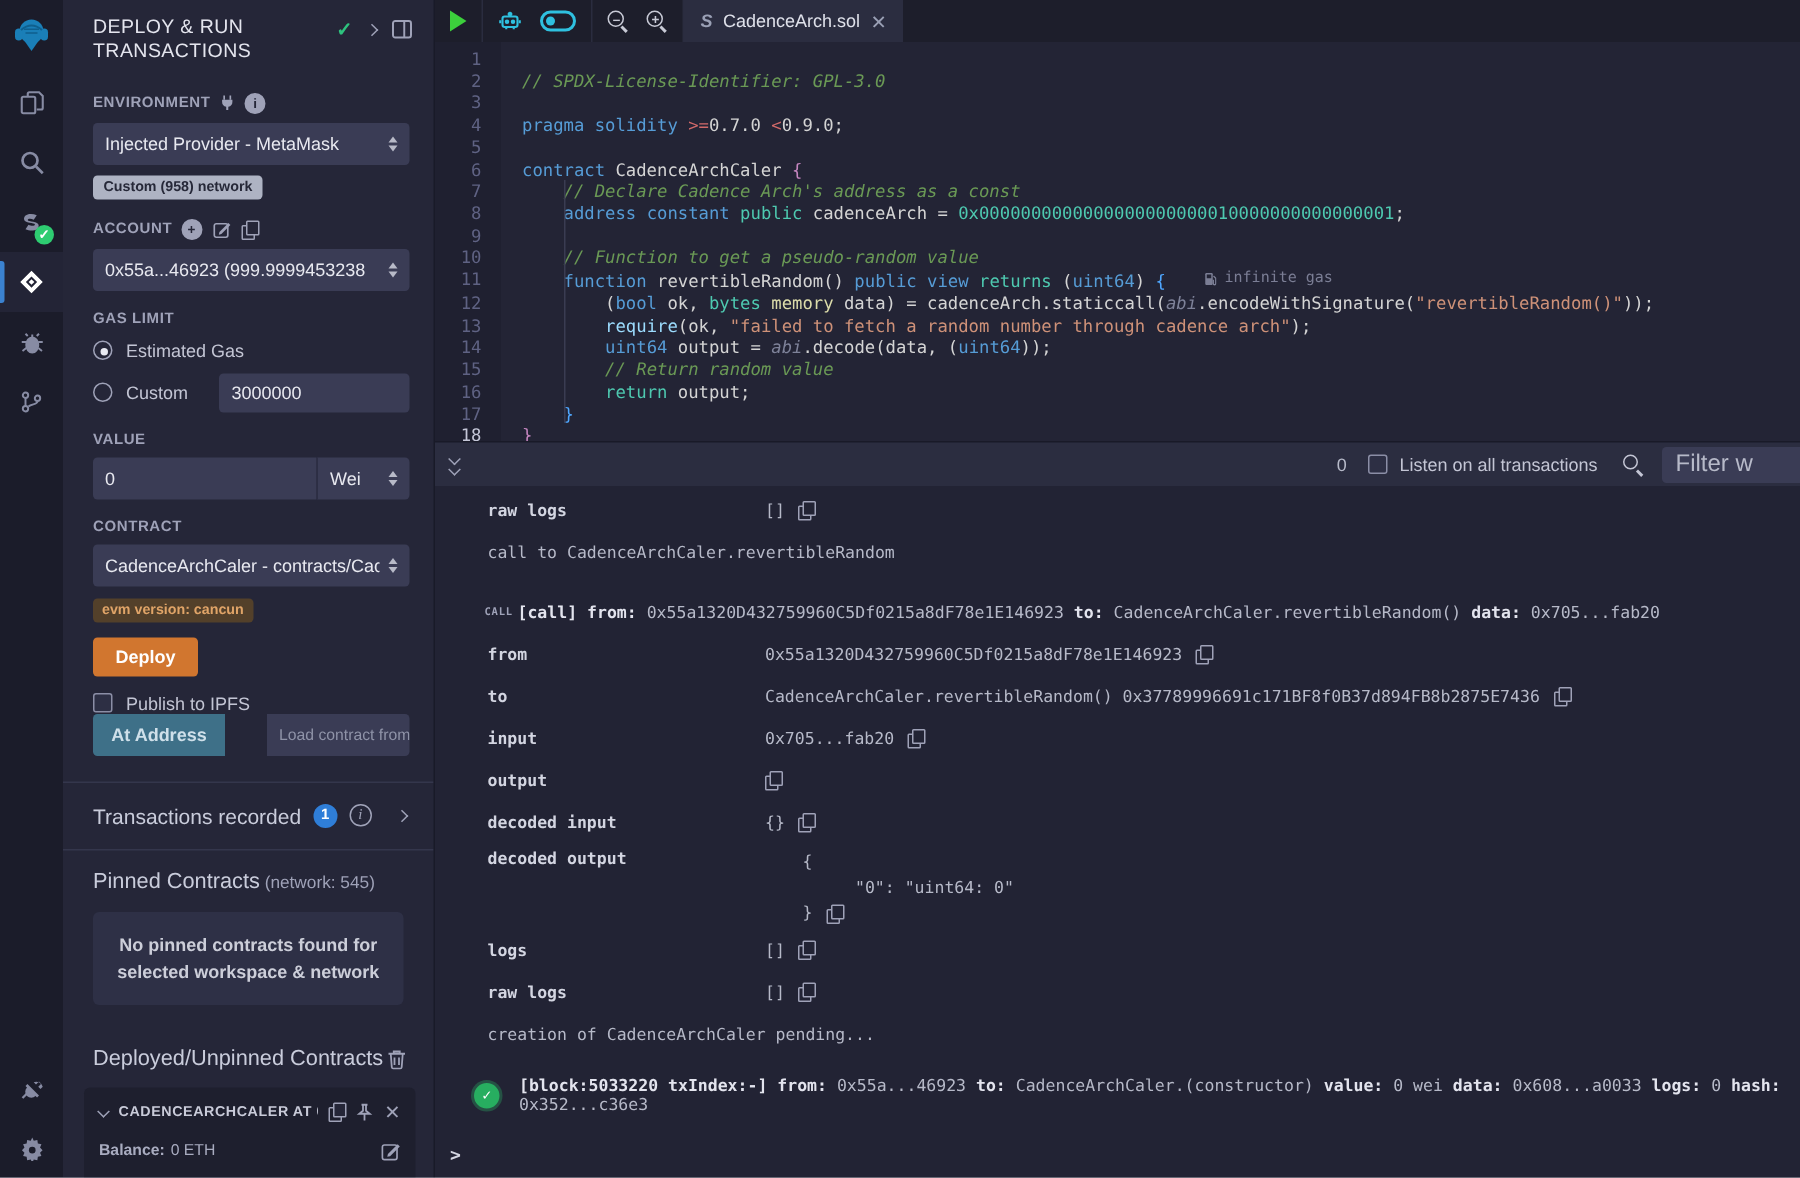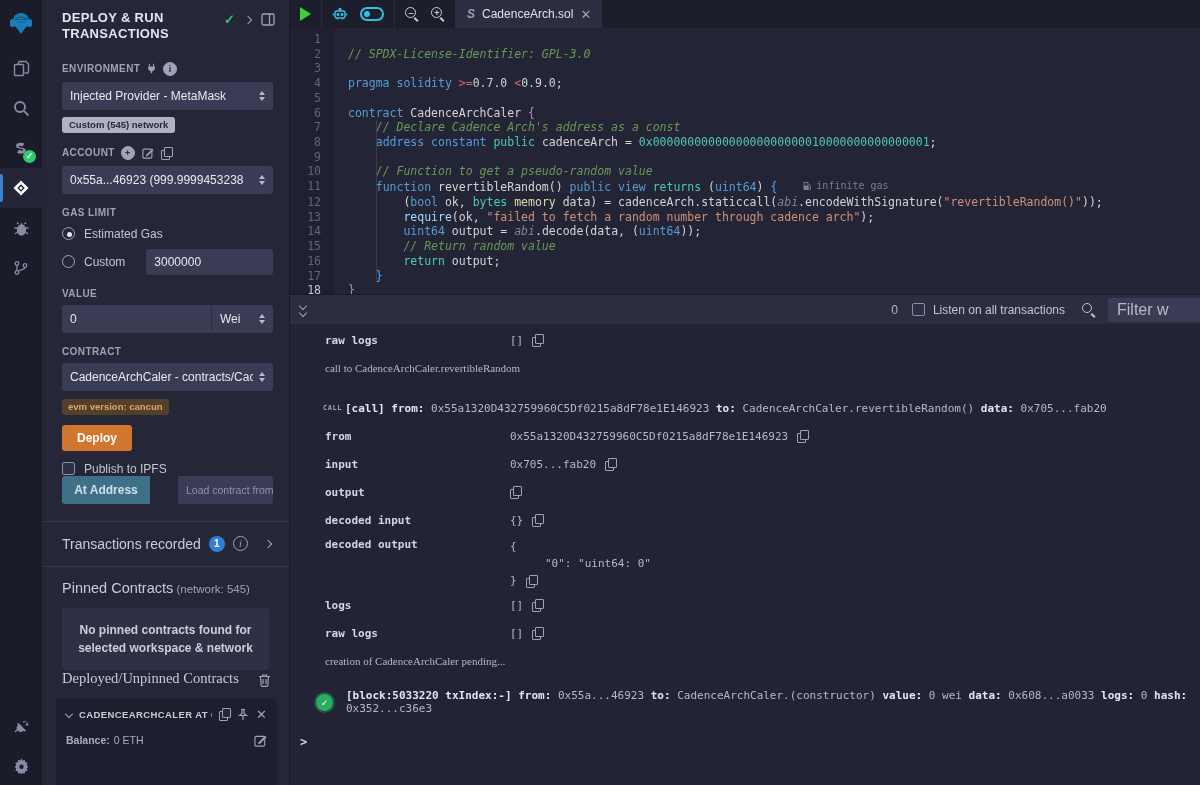--- a/index.html
+++ b/index.html
@@ -11,21 +11,21 @@
   .rail-item{width:42px;height:40px;display:flex;align-items:center;justify-content:center;position:relative;color:#878ba3;cursor:pointer;}
   .rail-item.logo{height:48px;}
   .rail-item.active{color:#ffffff;background:#232436;}
   .rail-item.active::before{content:"";position:absolute;left:0;top:6px;bottom:6px;width:3px;background:#3b82d0;border-radius:0 2px 2px 0;}
   .rail-spacer{flex:1;}
   .badge-check{position:absolute;right:6px;bottom:5px;width:13px;height:13px;border-radius:50%;background:#2ecc71;color:#fff;font-size:9px;line-height:13px;text-align:center;font-weight:bold;}
 
   
   .panel{width:248px;background:#252638;flex-shrink:0;display:flex;flex-direction:column;overflow:hidden;border-right:1px solid #191a28;}
   .panel-head{display:flex;padding:10px 14px 6px 20px;align-items:flex-start;}
-  .panel-title{font-size:13px;font-weight:bold;color:#e4e5ee;line-height:1.25;letter-spacing:.3px;flex:1;}
+  .panel-title{font-size:13px;font-weight:normal;color:#e4e5ee;line-height:1.25;letter-spacing:.3px;flex:1;}
   .panel-head-icons{display:flex;gap:10px;align-items:center;margin-top:2px;}
   .check-green{color:#2ec27e;font-size:13px;font-weight:bold;}
   .chev{display:inline-block;width:6px;height:6px;border-right:1.5px solid #9fa2b8;border-bottom:1.5px solid #9fa2b8;transform:rotate(-45deg);}
   .chev-down{transform:rotate(45deg);}
   .sec{padding:0 16px 0 20px;}
   .lbl{font-size:10px;font-weight:bold;color:#9fa2b8;letter-spacing:.4px;display:flex;align-items:center;gap:6px;margin-top:13px;margin-bottom:6px;}
   .field{height:28px;background:#3a3c55;border-radius:3px;display:flex;align-items:center;padding:0 8px;font-size:12px;color:#e8e9f0;white-space:nowrap;overflow:hidden;}
   .field .txt{flex:1;overflow:hidden;text-overflow:clip;white-space:nowrap;}
   .updown{display:flex;flex-direction:column;gap:2px;margin-left:6px;flex-shrink:0;}
   .updown i{display:block;width:0;height:0;border-left:3.5px solid transparent;border-right:3.5px solid transparent;}
@@ -51,21 +51,21 @@
   .btn-ataddr{width:88px;height:28px;background:#3e7088;border:none;border-radius:3px 0 0 3px;color:#cfe0ea;font-weight:bold;font-size:12px;font-family:inherit;cursor:pointer;}
   .ataddr-input{flex:1;height:28px;background:#3a3c55;border-radius:0 3px 3px 0;display:flex;align-items:center;padding:0 8px;font-size:10.5px;color:#8f93a8;white-space:nowrap;overflow:hidden;}
   .divider{border-top:1px solid #34364c;margin-top:17px;}
   .txrec{display:flex;align-items:center;padding:14px 18px 14px 20px;gap:8px;}
   .txrec-label{font-size:14px;color:#c9ccdb;}
   .count-badge{width:16px;height:16px;border-radius:50%;background:#2f7ed8;color:#fff;font-size:10px;font-weight:bold;line-height:16px;text-align:center;}
   .info-circle{width:15px;height:15px;border-radius:50%;border:1px solid #9fa2b8;color:#9fa2b8;font-size:10px;line-height:13px;text-align:center;font-family:"Liberation Serif",serif;font-style:italic;}
   .pinned-head{padding:13px 20px 4px;font-size:14.5px;color:#c9ccdb;}
   .pinned-head .net{font-size:11.5px;color:#9fa2b8;}
   .empty-box{margin:8px 20px 0;background:#2e3046;border-radius:4px;padding:13px 16px;text-align:center;font-size:12px;font-weight:600;color:#ccced9;line-height:1.5;}
-  .deployed-head{display:flex;align-items:flex-end;margin-top:0;padding:0 18px 0 20px;font-family:Liberation Serif, serif;}
+  .deployed-head{display:flex;align-items:center;margin-top:28px;padding:0 18px 0 20px;}
   .deployed-title{flex:1;font-size:14.5px;color:#c9ccdb;}
   .contract-card{margin:11px 12px 0 14px;background:#1e1f2e;border-radius:4px 4px 0 0;padding:10px 10px 12px;flex:1;}
   .card-head{display:flex;align-items:center;gap:7px;}
   .card-name{flex:1;font-size:9.5px;font-weight:bold;color:#c9cbd9;letter-spacing:.4px;white-space:nowrap;overflow:hidden;}
   .card-x{color:#9fa2b8;font-size:13px;line-height:13px;cursor:pointer;}
   .balance-row{display:flex;align-items:center;margin-top:13px;font-size:10.5px;color:#a9acc0;}
   .balance-row b{margin-right:4px;}
   .balance-row .sp{flex:1;}
 
   
@@ -116,25 +116,25 @@
   .search-ico{position:relative;width:15px;height:15px;margin-right:12px;cursor:pointer;flex-shrink:0;}
   .search-ico::before{content:"";position:absolute;left:1px;top:1px;width:8px;height:8px;border:1.6px solid #c3c5d4;border-radius:50%;}
   .search-ico::after{content:"";position:absolute;left:10.5px;top:10.5px;width:5px;height:1.6px;background:#c3c5d4;transform:rotate(45deg);transform-origin:0 0;}
   .filter-input{height:24px;min-width:92px;background:#3a3c55;border-radius:3px 0 0 3px;display:flex;align-items:center;padding:0 9px;font-size:16px;color:#b7bac9;white-space:nowrap;}
 
   
   .terminal{flex:1;background:#222334;font-family:"DejaVu Sans Mono",monospace;font-size:11px;color:#b6b9c8;padding-top:2px;overflow:hidden;}
   .t-kv{display:flex;align-items:center;min-height:28px;padding-left:35px;}
   .t-kv .k{width:185px;flex-shrink:0;font-weight:bold;color:#d3d5e1;}
   .t-kv .v{display:flex;align-items:center;gap:9px;}
-  .t-text{min-height:28px;display:flex;align-items:center;padding-left:35px;font-family:Liberation Serif, serif;}
+  .t-text{min-height:28px;display:flex;align-items:center;padding-left:35px;}
   .t-call{display:flex;align-items:center;min-height:28px;margin-top:12px;padding-left:33px;}
   .t-call .badge{font-size:7px;letter-spacing:.5px;color:#9fa2b8;width:22px;flex-shrink:0;font-weight:bold;}
   .t-bold{font-weight:bold;color:#e3e4ee;}
-  .t-multi{display:flex;padding-left:35px;margin:4px 0 2px;}
+  .t-multi{display:flex;padding-left:35px;margin:4px 0 2px;gap:25px;}
   .t-multi .k{width:185px;flex-shrink:0;font-weight:bold;color:#d3d5e1;}
   .t-multi .lines div{line-height:17px;}
   .t-multi .ind{padding-left:35px;}
   .t-multi .closing{display:flex;align-items:center;gap:9px;}
   .t-block{display:flex;align-items:center;margin-top:14px;padding-left:26px;gap:13px;}
   .t-block .okball{width:17px;height:17px;border-radius:50%;background:#27ae60;box-shadow:0 0 0 2px rgba(46,204,113,.28);color:#fff;font-size:10px;font-weight:bold;line-height:17px;text-align:center;flex-shrink:0;}
   .t-prompt{margin-top:20px;padding-left:10px;font-weight:bold;color:#d4d6e2;font-size:12px;}
   .copy-ico{position:relative;width:11px;height:12px;display:inline-block;cursor:pointer;flex-shrink:0;}
   .copy-ico::before{content:"";position:absolute;left:0;top:3px;width:7px;height:8px;border:1.1px solid #9fa2b8;border-radius:1px;}
   .copy-ico::after{content:"";position:absolute;left:3px;top:0;width:7px;height:8px;border:1.1px solid #9fa2b8;border-radius:1px;background:#222334;}
@@ -232,21 +232,21 @@
         </svg>
         <span class="icircle fill">i</span>
       </div>
       <div class="field">
         <span class="txt">Injected Provider - MetaMask</span>
         <span class="updown">
             <i class="u"></i>
             <i class="d"></i>
           </span>
       </div>
-      <span class="pill">Custom (545) network</span>
+      <span class="pill">Custom (958) network</span>
 
       <div class="lbl">
         <span>ACCOUNT</span>
         <span class="mini-icons">
           <span class="icircle fill">+</span>
           <svg width="12" height="12" viewBox="0 0 14 14" fill="none" stroke="#9fa2b8" stroke-width="1.3">
             <rect x="1" y="2.5" width="10.5" height="10.5" rx="1.5"></rect>
               <path d="M5 9 L12 2 L13.5 3.5 L6.5 10.5 L4.5 11 Z" fill="#9fa2b8" stroke="none"></path>
           </svg>
           <span class="copy-ico"></span>
@@ -454,20 +454,27 @@
           <span><span class="t-bold">[call]</span><span class="t-bold"> from: </span><span>0x55a1320D432759960C5Df0215a8dF78e1E146923</span><span class="t-bold"> to: </span><span>CadenceArchCaler.revertibleRandom() </span><span class="t-bold">data: </span><span>0x705...fab20</span></span>
         </div>
         <div class="t-kv">
           <span class="k">from</span>
           <span class="v">
             <span>0x55a1320D432759960C5Df0215a8dF78e1E146923</span>
             <span class="copy-ico"></span>
           </span>
         </div>
         <div class="t-kv">
+          <span class="k">to</span>
+          <span class="v">
+            <span>CadenceArchCaler.revertibleRandom() 0x37789996691c171BF8f0B37d894FB8b2875E7436</span>
+            <span class="copy-ico"></span>
+          </span>
+        </div>
+        <div class="t-kv">
           <span class="k">input</span>
           <span class="v">
             <span>0x705...fab20</span>
             <span class="copy-ico"></span>
           </span>
         </div>
         <div class="t-kv">
           <span class="k">output</span>
           <span class="v">
             <span class="copy-ico"></span>

